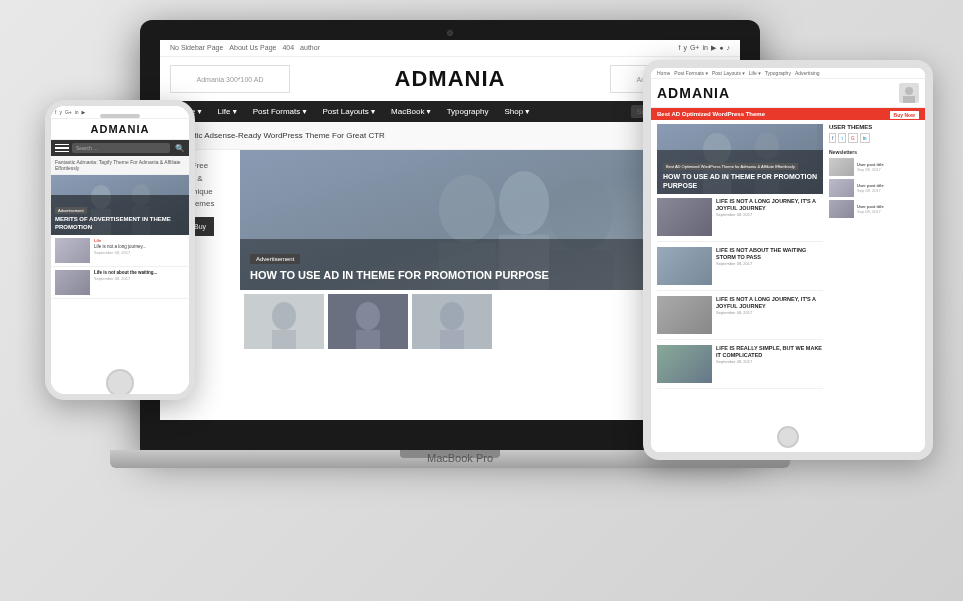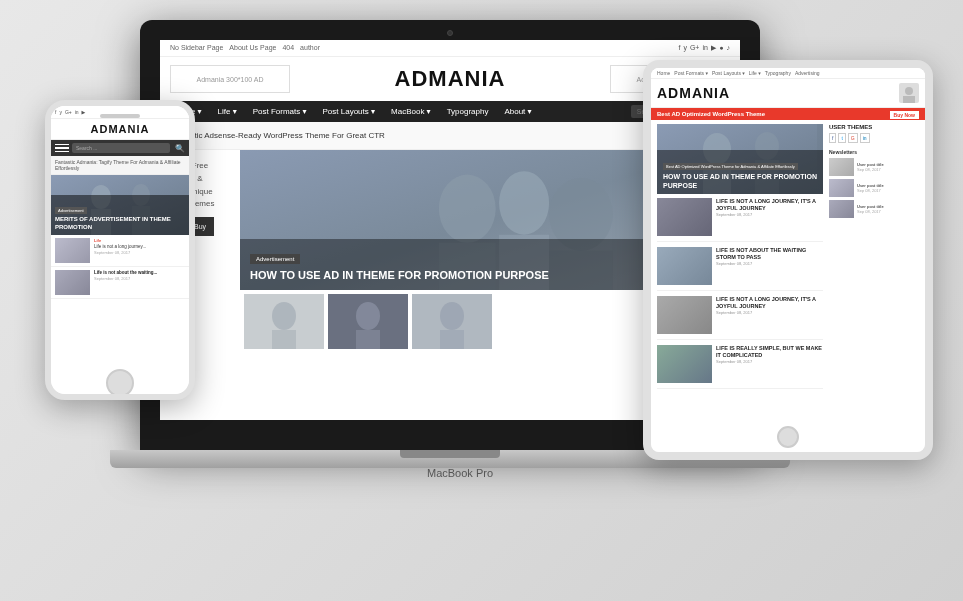--- a/index.html
+++ b/index.html
@@ -56,21 +56,21 @@
       top: 0;
       left: 50%;
       transform: translateX(-50%);
       width: 100px;
       height: 8px;
       background: #888;
       border-radius: 0 0 4px 4px;
     }
     .macbook-label {
       position: absolute;
-      top: 447px;
+      top: 432px;
       left: 50%;
       transform: translateX(-50%);
       font-size: 11px;
       color: #555;
       white-space: nowrap;
       font-family: Arial, sans-serif;
     }
 
     
     .phone {
@@ -565,21 +565,21 @@
         </div>
       </div>
 
       <div class="site-nav">
         <span class="site-nav-item active">Home ▾</span>
         <span class="site-nav-item">Life ▾</span>
         <span class="site-nav-item">Post Formats ▾</span>
         <span class="site-nav-item">Post Layouts ▾</span>
         <span class="site-nav-item">MacBook ▾</span>
         <span class="site-nav-item">Typography</span>
-        <span class="site-nav-item">About ▾</span>
+        <span class="site-nav-item">Shop ▾</span>
         <input class="site-nav-search" type="text" placeholder="Search ..." style="">
         <span style="color:#fff; font-size:9px;">🔍</span>
       </div>
 
       <div class="site-banner">
         <span>Fantastic Adsense-Ready WordPress Theme For Great CTR</span>
         <div class="site-banner-btn">Buy Now</div>
         <span class="site-banner-subtext">Ad</span>
       </div>
 

